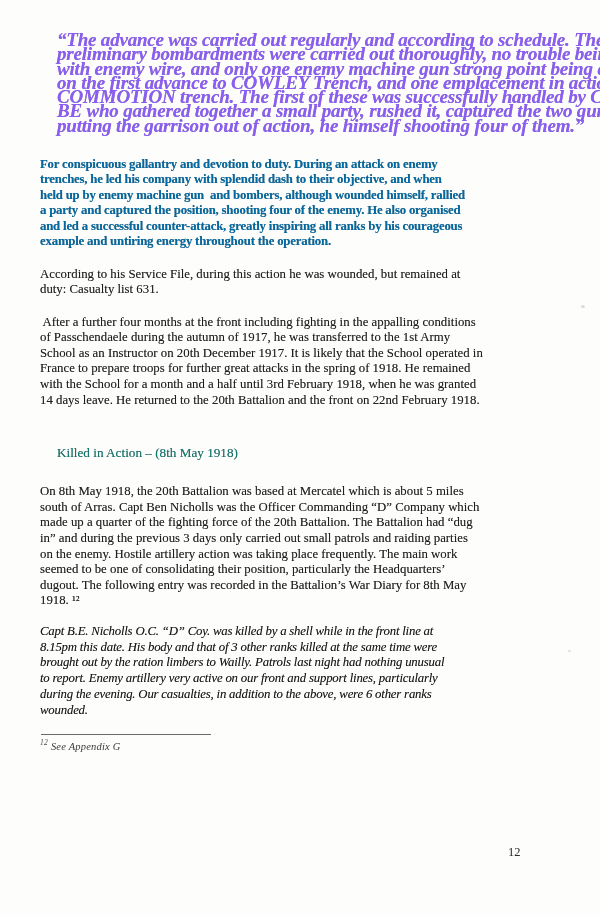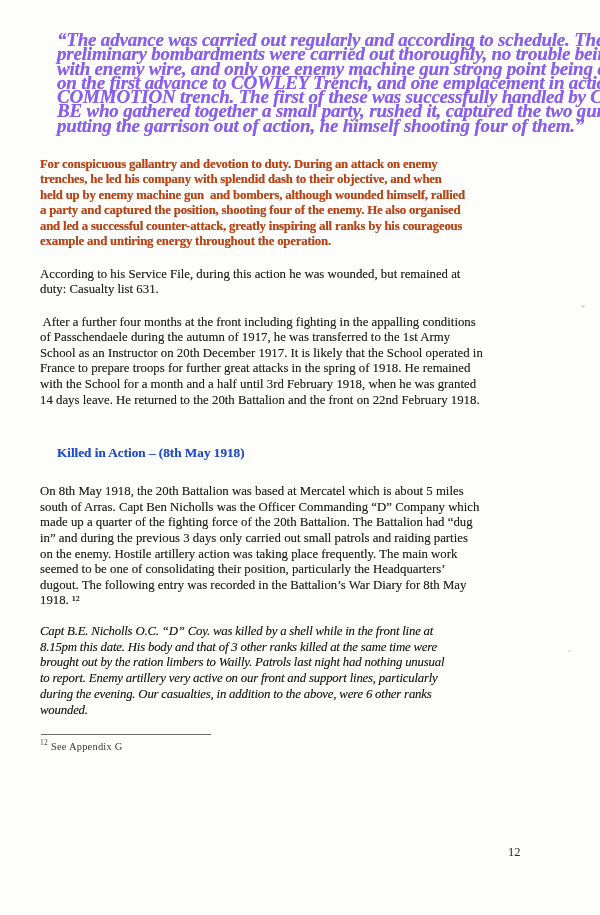--- a/index.html
+++ b/index.html
@@ -38,35 +38,35 @@
     color: #8b5cf6;
   }
   .mc-intro {
     margin-bottom: 22px;
   }
   .citation {
     font-weight: bold;
     letter-spacing: -0.2px;
     line-height: 15.4px;
     margin-bottom: 17px;
-    color: #c2410c;
+    color: #0369a1;
   }
   .service-file {
     margin-bottom: 17px;
   }
   .army-school {
     margin-bottom: 37px;
   }
   .kia-heading {
-    font-weight: bold;
+    font-weight: normal;
     font-size: 13.2px;
     line-height: 16px;
     margin-left: 17px;
     margin-bottom: 23px;
-    color: #1d4ed8;
+    color: #0f766e;
   }
   .battalion-context {
     line-height: 15.6px;
     margin-bottom: 15px;
   }
   .war-diary {
     font-weight: normal;
     font-style: italic;
     letter-spacing: -0.2px;
     line-height: 15.7px;
@@ -79,20 +79,21 @@
   .footnote-rule {
     width: 170px;
     height: 0;
     border-top: 1px solid #6a6a6a;
     margin: 0 0 3px 1px;
   }
   .footnote-line {
     font-size: 10.5px;
     color: #3a3a3a;
     letter-spacing: 0.2px;
+    font-style: italic;
   }
   .footnote-marker {
     font-size: 7.5px;
     vertical-align: super;
     margin-right: 3px;
     color: #4a4a4a;
   }
   .page-number {
     position: absolute;
     left: 508px;

